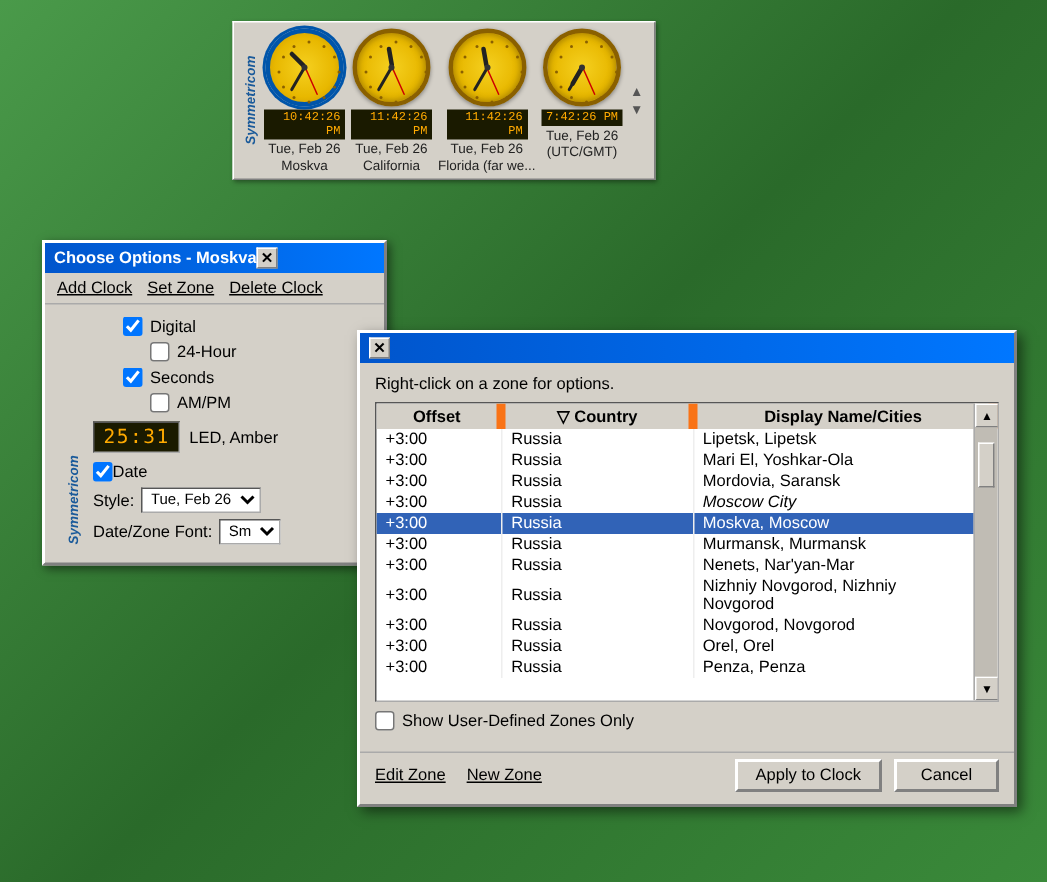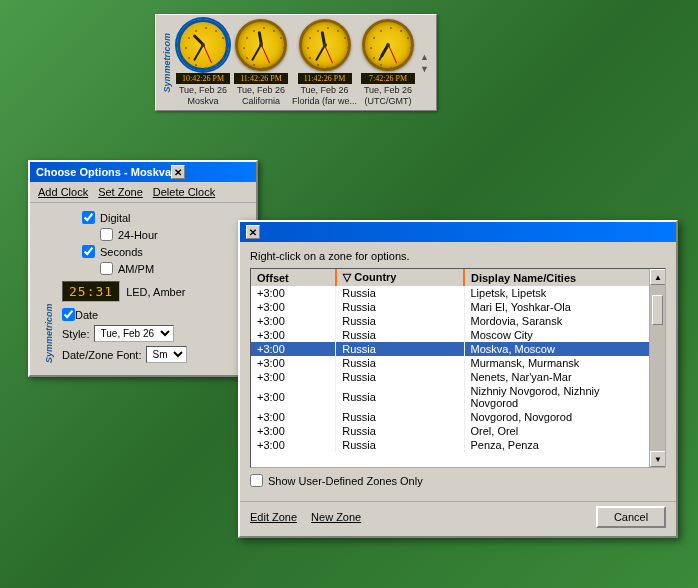--- a/index.html
+++ b/index.html
@@ -80,25 +80,25 @@
       background: #222;
       border-radius: 2px;
     }
     .hour-hand { width: 2.5px; height: 14px; margin-left: -1.25px; }
     .minute-hand { width: 2px; height: 18px; margin-left: -1px; }
     .second-hand { width: 1px; height: 20px; margin-left: -0.5px; background: #cc0000; }
     .clock-display {
       background: #1a1a00;
       color: #ffaa00;
       font-size: 8px;
-      font-family: Liberation Serif, serif;
+      font-family: Liberation Mono, monospace;
       padding: 1px 3px;
       margin-top: 2px;
       width: 54px;
-      text-align: center;
+      text-align: right;
     }
     .clock-label {
       font-size: 9px;
       color: #222;
       text-align: center;
       margin-top: 1px;
     }
     .widget-scroll {
       display: flex;
       flex-direction: column;
@@ -289,22 +289,22 @@
       width: 100%;
       border-collapse: collapse;
     }
     .tz-table thead tr {
       background: #d4d0c8;
     }
     .tz-table th {
       font-size: 11px;
       font-weight: bold;
       padding: 2px 6px;
-      border-right: 2px solid #f97316;
-      text-align: left;
+      border-right: 6px solid #f97316;
+      text-align: center;
       cursor: pointer;
     }
     .tz-table td {
       font-size: 11px;
       padding: 1px 6px;
       border-right: 1px solid #eee;
     }
     .tz-table tr.selected td {
       background: #3163b7;
       color: #fff;
@@ -573,21 +573,21 @@
               <td style="padding-right: 20px;">Mari El, Yoshkar-Ola</td>
             </tr>
             <tr>
               <td>+3:00</td>
               <td>Russia</td>
               <td style="padding-right: 20px;">Mordovia, Saransk</td>
             </tr>
             <tr>
               <td>+3:00</td>
               <td>Russia</td>
-              <td style="padding-right: 20px;">Moscow City</td>
+              <td style="padding-right: 20px; font-style: italic;">Moscow City</td>
             </tr>
             <tr class="selected">
               <td>+3:00</td>
               <td>Russia</td>
               <td style="padding-right: 20px;">Moskva, Moscow</td>
             </tr>
             <tr>
               <td>+3:00</td>
               <td>Russia</td>
               <td style="padding-right: 20px;">Murmansk, Murmansk</td>
@@ -631,16 +631,17 @@
       <input type="checkbox" id="cb-user" style="">
       <label for="cb-user">Show User-Defined Zones Only</label>
     </div>
   </div>
   <div class="tz-footer">
     <div class="tz-footer-left">
       <span class="tz-link">Edit Zone</span>
       <span class="tz-link">New Zone</span>
     </div>
     <div class="tz-footer-right">
+      <button class="tz-btn">Apply to Clock</button>
       <button class="tz-btn">Cancel</button>
     </div>
   </div>
 </div>
 
 </body></html>

